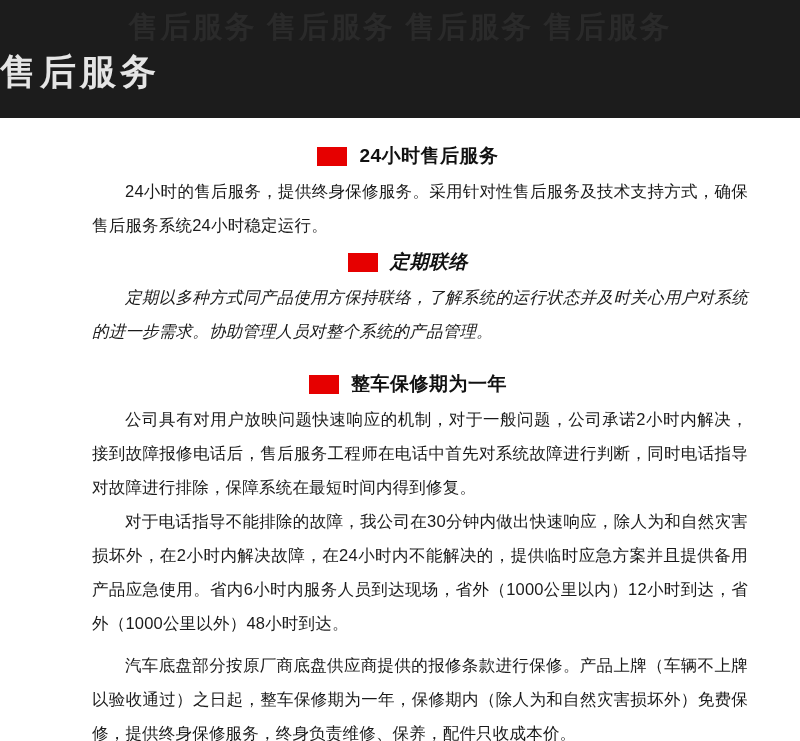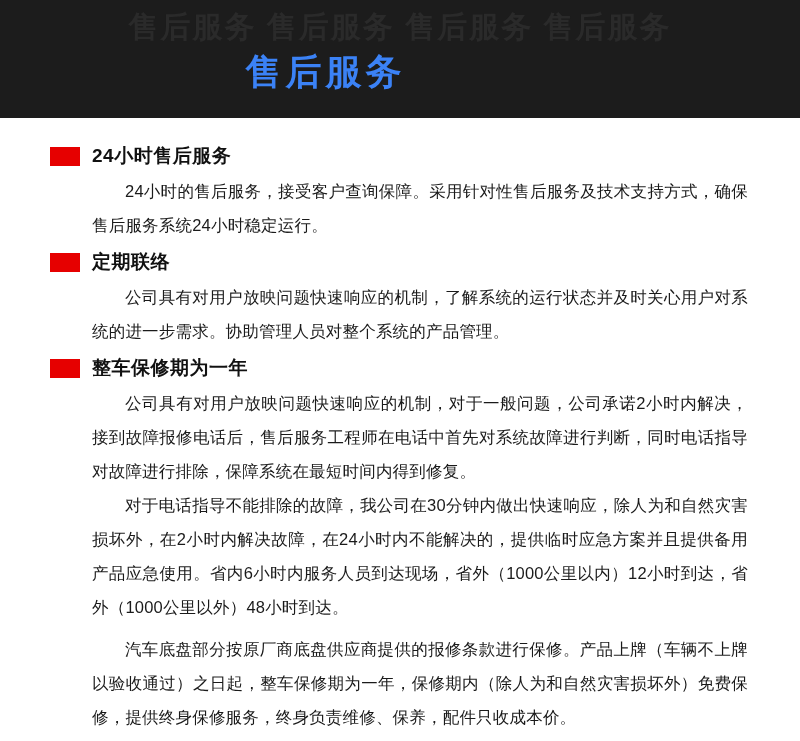--- a/index.html
+++ b/index.html
@@ -41,39 +41,39 @@
     color: #2a2a2a;
     line-height: 46px;
     white-space: nowrap;
     user-select: none;
   }
   .banner-title {
     position: absolute;
     top: 50px;
     left: 0;
     width: 651px;
-    text-align: center;
     font-size: 36px;
     font-weight: bold;
-    color: #3b82f6;
+    color: #e5e5e5;
     letter-spacing: 4px;
     line-height: 44px;
   }
 
   
   .content {
     padding: 26px 34px 0 34px;
   }
   .section {
     margin-bottom: 2px;
   }
   .sec-head {
     display: flex;
     align-items: center;
     margin: 0 0 6px 16px;
+    justify-content: center;
   }
   .sec-bullet {
     width: 30px;
     height: 19px;
     background: #e60000;
     flex: 0 0 auto;
     margin-right: 12px;
   }
   .sec-title {
     font-size: 19px;
@@ -87,49 +87,49 @@
     font-size: 16.5px;
     line-height: 34px;
     color: #1a1a1a;
     text-indent: 2em;
     margin: 0 0 0 58px;
     padding-right: 18px;
     text-align: justify;
     letter-spacing: 0.2px;
   }
   .section.s1 { margin-bottom: 8px; }
-  .section.s2 { margin-bottom: 8px; }
+  .section.s2 { margin-bottom: 24px; font-style: italic; }
   .section.s3 { margin-bottom: 8px; }
 </style>
 </head>
 <body>
 
 <div class="page">
 
   <div class="banner">
     <div class="banner-ghost">售后服务 售后服务 售后服务 售后服务</div>
     <div class="banner-title">售后服务</div>
   </div>
 
   <div class="content">
 
     <div class="section s1">
       <div class="sec-head">
         <span class="sec-bullet"></span>
         <span class="sec-title">24小时售后服务</span>
       </div>
-      <p class="para">24小时的售后服务，接受客户查询保障。采用针对性售后服务及技术支持方式，确保售后服务系统24小时稳定运行。</p>
+      <p class="para">24小时的售后服务，提供终身保修服务。采用针对性售后服务及技术支持方式，确保售后服务系统24小时稳定运行。</p>
     </div>
 
     <div class="section s2">
       <div class="sec-head">
         <span class="sec-bullet"></span>
         <span class="sec-title">定期联络</span>
       </div>
-      <p class="para">公司具有对用户放映问题快速响应的机制，了解系统的运行状态并及时关心用户对系统的进一步需求。协助管理人员对整个系统的产品管理。</p>
+      <p class="para">定期以多种方式同产品使用方保持联络，了解系统的运行状态并及时关心用户对系统的进一步需求。协助管理人员对整个系统的产品管理。</p>
     </div>
 
     <div class="section s3">
       <div class="sec-head">
         <span class="sec-bullet"></span>
         <span class="sec-title">整车保修期为一年</span>
       </div>
       <p class="para">公司具有对用户放映问题快速响应的机制，对于一般问题，公司承诺2小时内解决，接到故障报修电话后，售后服务工程师在电话中首先对系统故障进行判断，同时电话指导对故障进行排除，保障系统在最短时间内得到修复。</p>
       <p class="para">对于电话指导不能排除的故障，我公司在30分钟内做出快速响应，除人为和自然灾害损坏外，在2小时内解决故障，在24小时内不能解决的，提供临时应急方案并且提供备用产品应急使用。省内6小时内服务人员到达现场，省外（1000公里以内）12小时到达，省外（1000公里以外）48小时到达。</p>
     </div>

